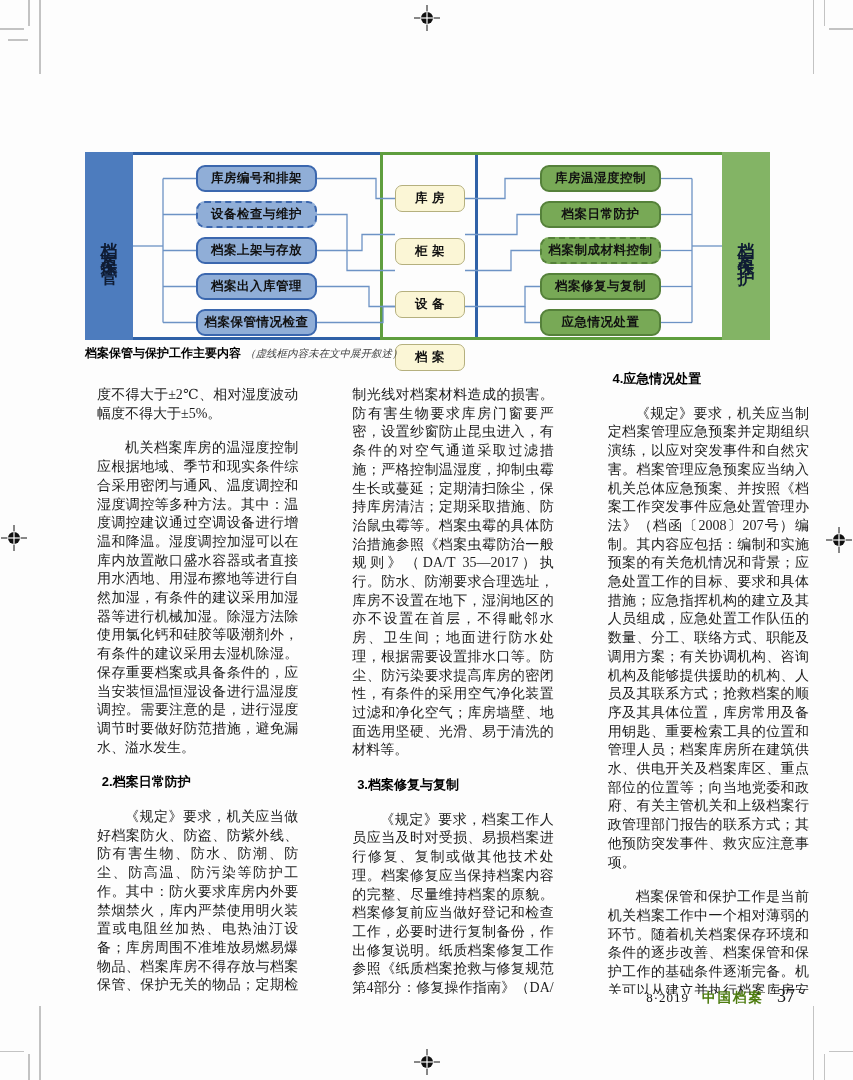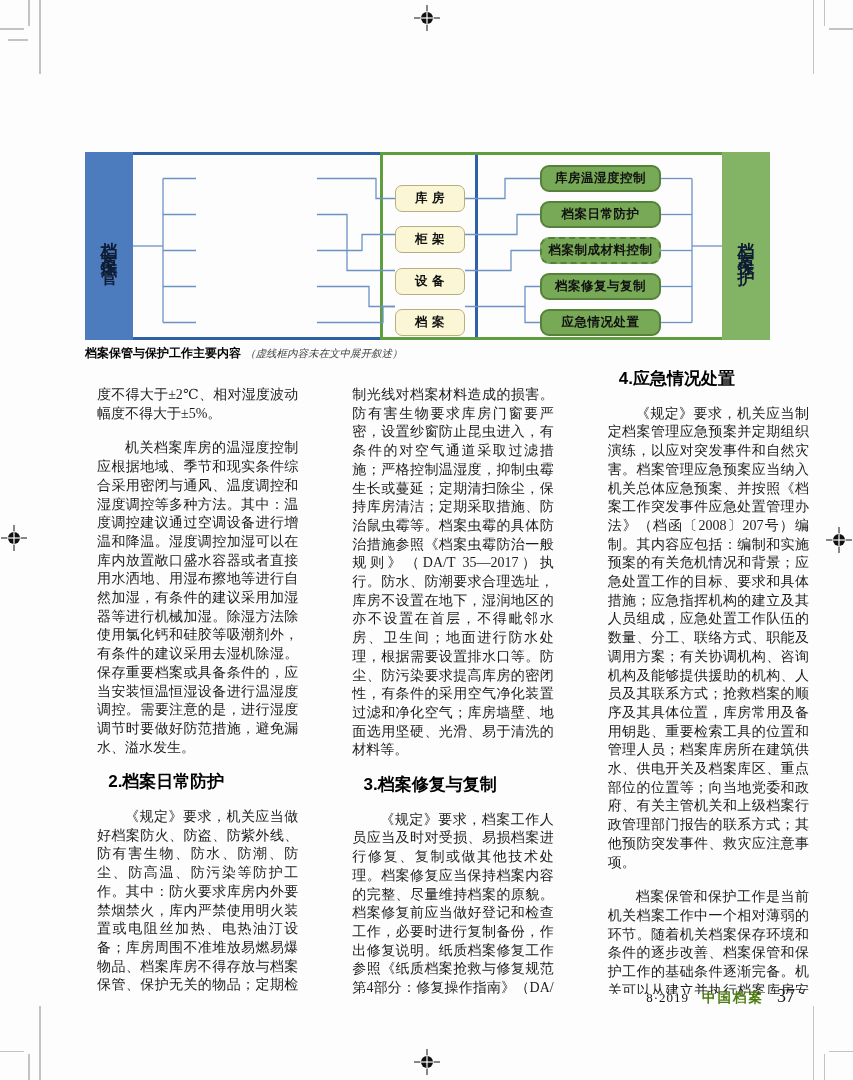--- a/index.html
+++ b/index.html
@@ -17,40 +17,40 @@
   .frame-blue{position:absolute;left:0;top:0;width:393px;height:188px;border:3px solid #2f61a7;box-sizing:border-box;background:transparent;}
   .frame-green{position:absolute;left:295px;top:0;width:390px;height:188px;border:3px solid #5f9e3e;box-sizing:border-box;}
   .band{position:absolute;top:0;height:188px;width:48px;display:flex;align-items:center;justify-content:center;}
   .band-blue{left:0;background:#4d7cbe;}
   .band-green{left:637px;background:#83b465;}
   .band-text{writing-mode:vertical-rl;text-orientation:upright;font-weight:bold;font-size:17px;
              letter-spacing:9px;color:#0f1c33;line-height:1;}
   .dcol{position:absolute;display:flex;flex-direction:column;justify-content:space-between;}
   .dcol-left{left:111px;top:13px;width:121px;height:171px;}
   .dcol-right{left:455px;top:13px;width:121px;height:171px;}
-  .dcol-mid{left:310px;top:33px;width:70px;height:151px;}
+  .dcol-mid{left:310px;top:33px;width:70px;height:186px;}
   .dbox{height:27px;border-radius:9px;display:flex;align-items:center;justify-content:center;
         font-size:12.5px;font-weight:600;color:#111;box-sizing:border-box;letter-spacing:.5px;}
   .dbox-blue{background:#90aed7;border:2px solid #3b67ae;}
   .dbox-green{background:#78a956;border:2px solid #55813a;}
   .dbox-yellow{background:#fbf6d6;border:1.5px solid #b5b07e;border-radius:7px;font-weight:600;}
   .dashed{border-style:dashed !important;}
   .connectors{position:absolute;left:0;top:0;}
 
   .caption{position:absolute;left:85px;top:345px;font-size:12px;white-space:nowrap;}
   .caption b{font-family:Liberation Serif, serif;font-weight:bold;color:#000;}
   .caption i{font-size:10.5px;color:#444;font-style:italic;margin-left:4px;}
 
   
   .columns{position:absolute;left:81px;top:370px;width:744px;height:624px;display:flex;gap:22px;}
   .col{flex:1 1 0;overflow:hidden;font-size:14px;line-height:18.7px;text-align:justify;
        word-break:break-all;}
   .col p{margin:16px;text-indent:2em;}
   .col p.cont{text-indent:0;}
-  .col h4{margin:0;font-family:"Liberation Sans","DejaVu Sans",sans-serif;font-size:17px;
+  .col h4{margin:0;font-family:"Liberation Sans","DejaVu Sans",sans-serif;font-size:13px;
           font-weight:bold;text-indent:1.6em;line-height:18.7px;color:#000;}
 
   
   .footer{position:absolute;top:986px;left:560px;width:235px;display:flex;align-items:baseline;
           justify-content:flex-end;gap:13px;}
   .footer .issue{font-size:13px;color:#111;letter-spacing:1px;}
   .footer .mag{font-family:"Liberation Sans","DejaVu Sans",sans-serif;font-size:13.5px;font-weight:bold;
                color:#4d7c0f;letter-spacing:2px;}
   .footer .pageno{font-size:18px;color:#111;}
 </style>
@@ -139,20 +139,27 @@
       </g>
     </svg>
 
     <div class="band band-blue">
       <span class="band-text">档案保管</span>
     </div>
     <div class="band band-green">
       <span class="band-text">档案保护</span>
     </div>
 
+    <div class="dcol dcol-left">
+      <div class="dbox dbox-blue">库房编号和排架</div>
+      <div class="dbox dbox-blue dashed">设备检查与维护</div>
+      <div class="dbox dbox-blue">档案上架与存放</div>
+      <div class="dbox dbox-blue">档案出入库管理</div>
+      <div class="dbox dbox-blue">档案保管情况检查</div>
+    </div>
 
     <div class="dcol dcol-mid">
       <div class="dbox dbox-yellow">库 房</div>
       <div class="dbox dbox-yellow">柜 架</div>
       <div class="dbox dbox-yellow">设 备</div>
       <div class="dbox dbox-yellow">档 案</div>
     </div>
 
     <div class="dcol dcol-right">
       <div class="dbox dbox-green">库房温湿度控制</div>

